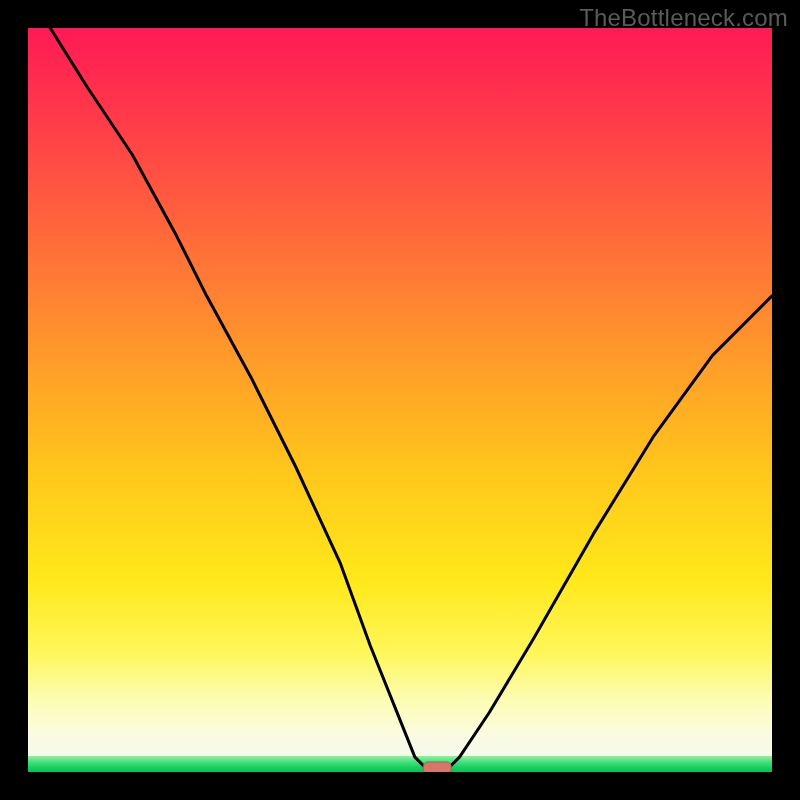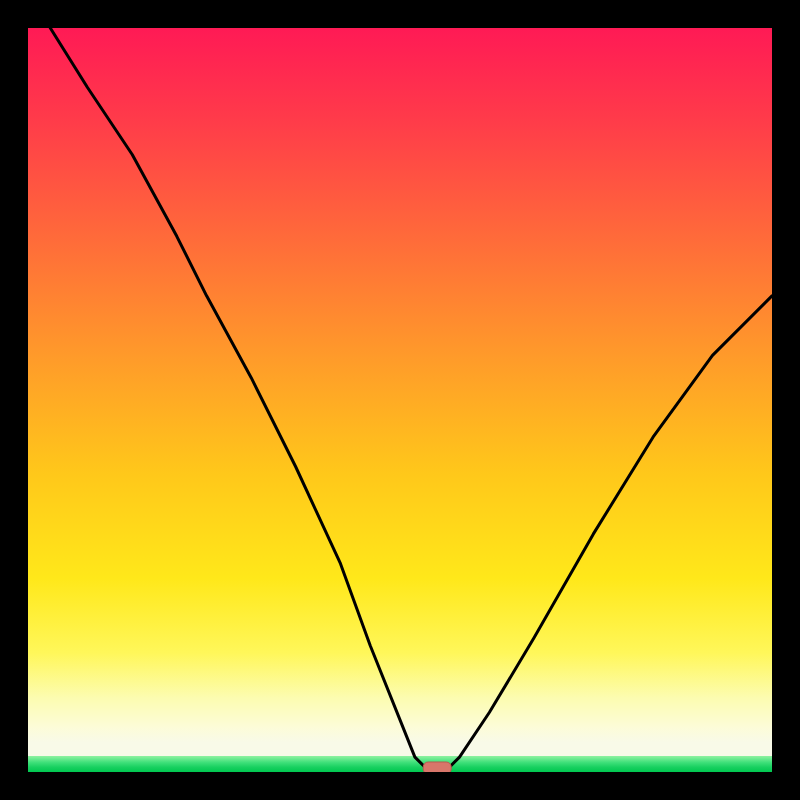--- a/index.html
+++ b/index.html
@@ -82,20 +82,21 @@
     fill: #d8766a;
     stroke: #b85a50;
     stroke-width: 1;
   }
 </style>
 </head>
 <body>
 
 <div class="frame">
 
+  <div class="watermark">TheBottleneck.com</div>
 
   <div class="plot-area">
     <div class="bg-gradient"></div>
     <div class="green-strip"></div>
 
     <svg class="curve-svg" viewBox="0 0 744 744" preserveAspectRatio="none">
       <path id="curve-path" class="curve" d="M22.3 0.0 L59.5 59.5 L104.2 126.5 L148.8 208.3 L178.6 267.8 L223.2 349.7 L267.8 439.0 L312.5 535.7 L342.2 617.5 L372.0 691.9 L386.9 729.1 L401.8 744.0 L409.2 744.0 L416.6 744.0 L431.5 729.1 L461.3 684.5 L505.9 610.1 L565.4 505.9 L625.0 409.2 L684.5 327.4 L744.0 267.8"></path>
       <rect id="marker-rect" class="marker" rx="5" ry="5" x="395.2" y="734.0" width="28" height="12"></rect>
     </svg>
   </div>

